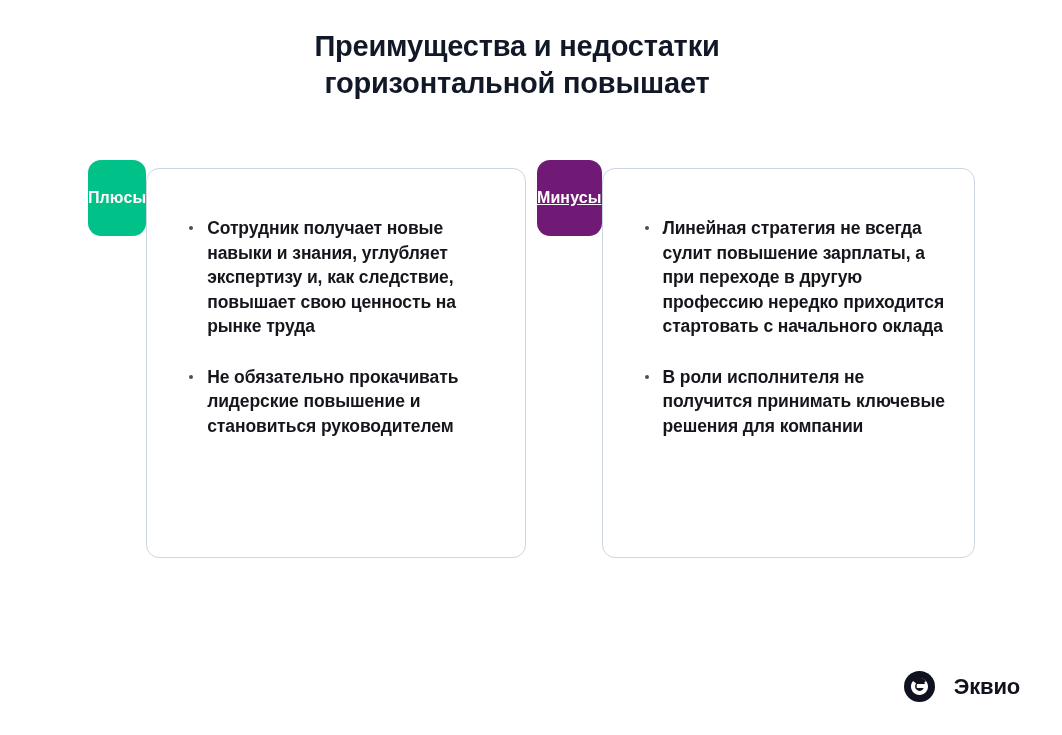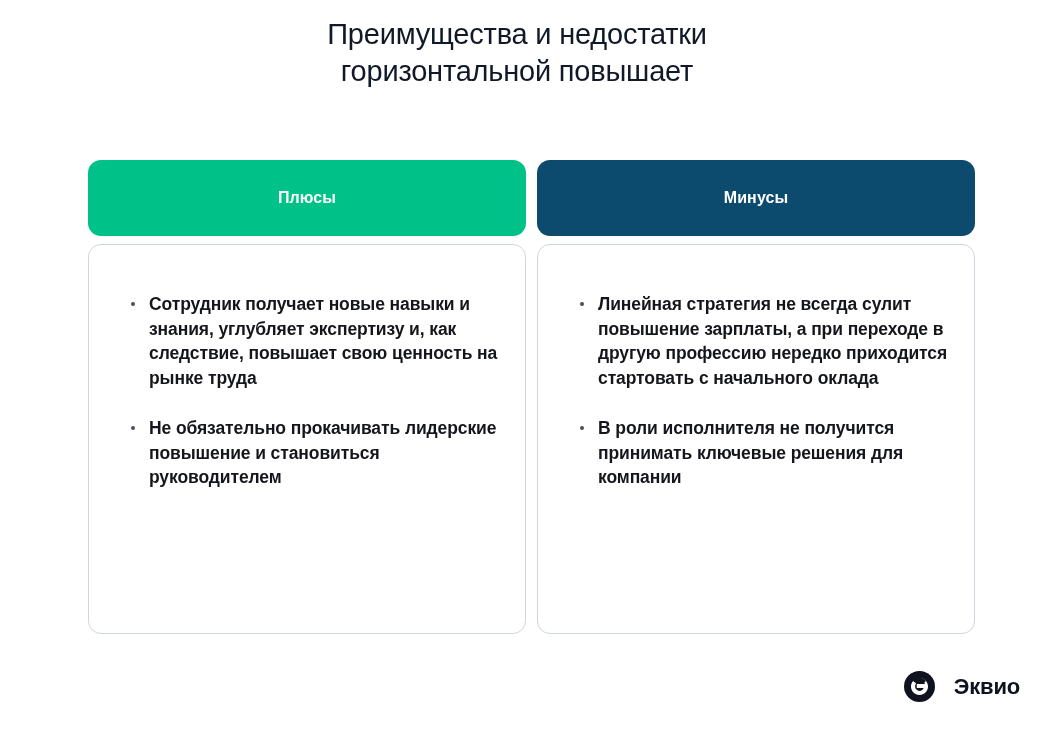--- a/index.html
+++ b/index.html
@@ -20,63 +20,63 @@
     position: absolute;
     inset: 0;
     width: 1062px;
     height: 735px;
   }
 
   
   .title {
     position: absolute;
     left: 0;
-    top: 16px;
+    top: 28px;
     width: 1034px;
     text-align: center;
     color: #111827;
     font-size: 29px;
     line-height: 37px;
-    font-weight: normal;
+    font-weight: bold;
     letter-spacing: -0.2px;
   }
   .title .line {
     display: block;
   }
 
   
   .columns {
     position: absolute;
     left: 88px;
     top: 160px;
     width: 887px;
     display: flex;
     flex-direction: row;
     gap: 11px;
   }
   .column {
     width: 438px;
     display: flex;
-    flex-direction: column;
+    flex-direction: row;
   }
 
   .col-header {
     height: 76px;
     border-radius: 13px;
     display: flex;
     align-items: center;
     justify-content: center;
     color: #ffffff;
     font-size: 16px;
     font-weight: bold;
     letter-spacing: 0.1px;
     box-sizing: border-box;
   }
   .col-header.pros  { background: #00c187; }
-  .col-header.cons  { background: #0c4a6e; }
+  .col-header.cons  { background: #701a75; text-decoration: underline; }
 
   .col-body {
     margin-top: 8px;
     height: 390px;
     border: 1px solid #cdd6e1;
     border-radius: 13px;
     background: #ffffff;
     box-sizing: border-box;
     padding: 47px 26px 20px 40px;
   }

